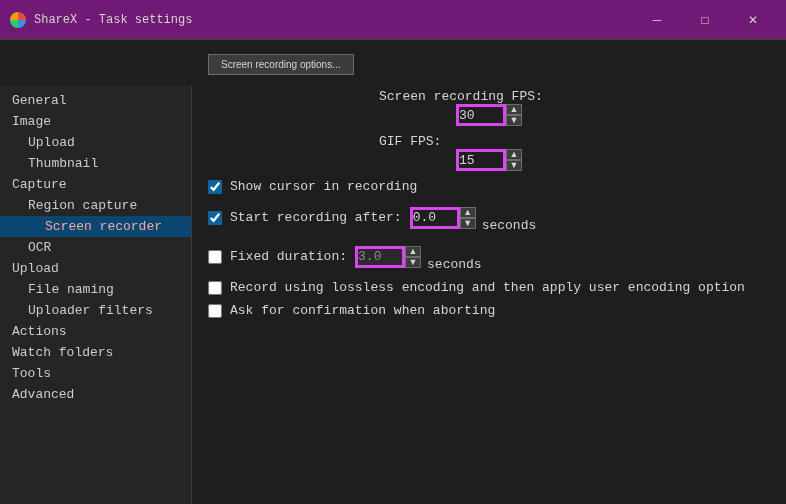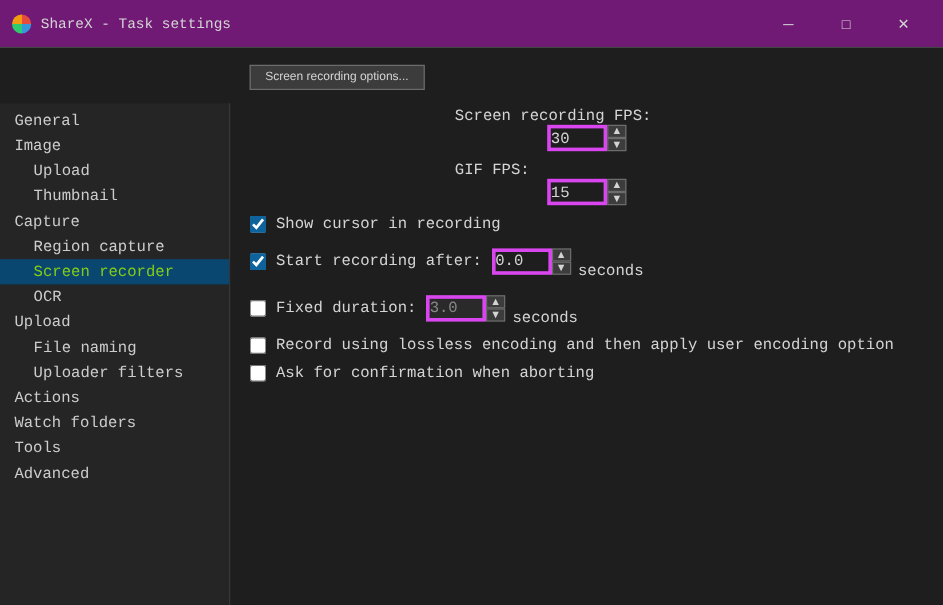--- a/index.html
+++ b/index.html
@@ -65,21 +65,22 @@
     }
     .sidebar-item {
       padding: 3px 12px;
       cursor: pointer;
       white-space: nowrap;
       color: #cccccc;
       font-size: 13px;
     }
     .sidebar-item.selected {
       background: #094771;
-      color: #84cc16;
+      color: #fca5a5;
+      text-align: center;
     }
     .sidebar-item.child { padding-left: 28px; }
     .content {
       flex: 1;
       background: #1e1e1e;
       padding: 14px 16px;
     }
     .btn {
       background: #3c3c3c;
       border: 1px solid #6c6c6c;

